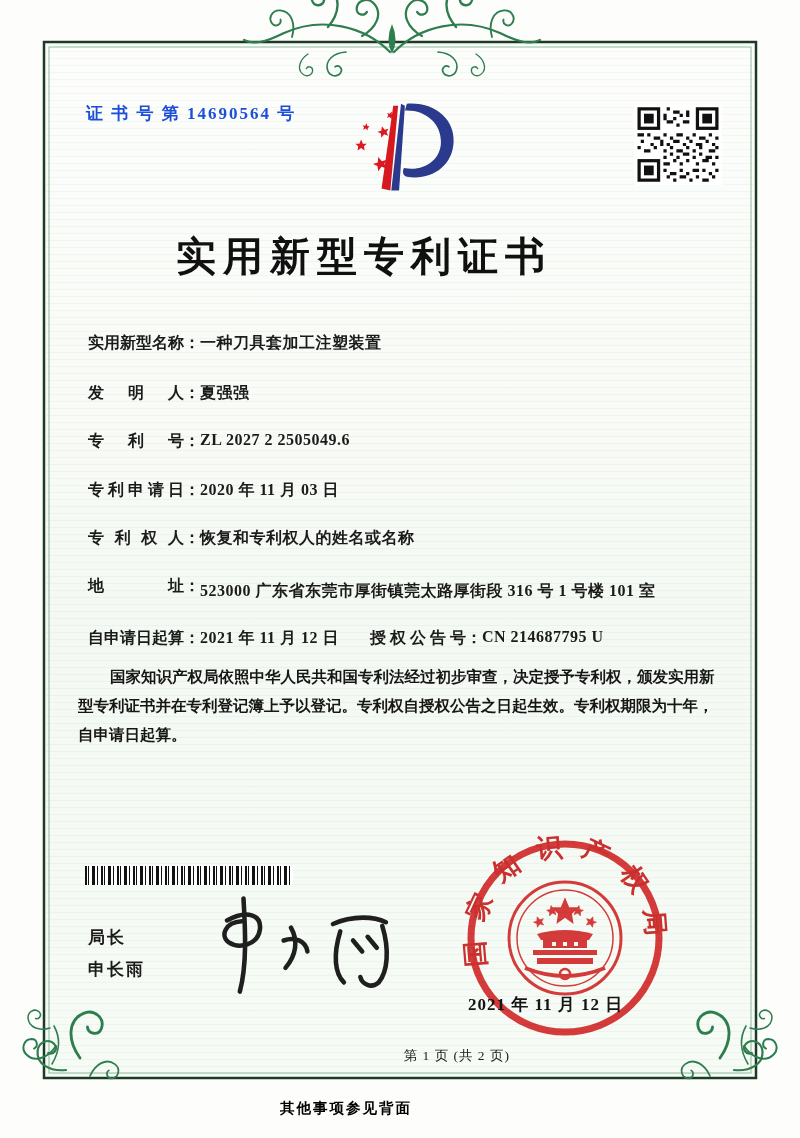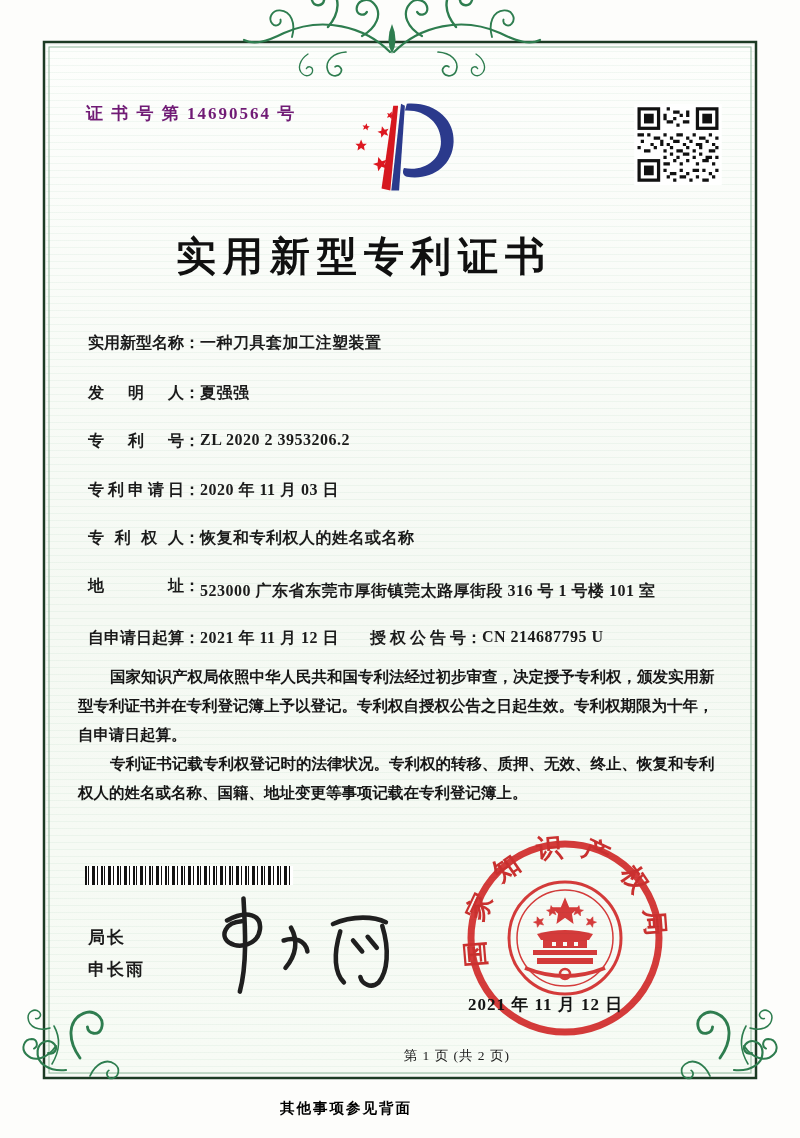--- a/index.html
+++ b/index.html
@@ -11,21 +11,21 @@
   }
   .paper-texture{
     position:absolute;left:46px;top:44px;width:708px;height:1032px;
     background:
       repeating-linear-gradient(180deg, rgba(140,190,160,0.10) 0 1px, rgba(255,255,255,0) 1px 7px),
       linear-gradient(180deg,#fdfefc 0%, #f5f9f3 55%, #f7fbf5 100%);
   }
   .frame-svg{position:absolute;left:0;top:0;}
   .cert-no{
     position:absolute;left:86px;top:102px;
-    font-size:17px;font-weight:700;letter-spacing:2px;color:#701a75;
+    font-size:17px;font-weight:700;letter-spacing:2px;color:#1d4ed8;
   }
   .logo{position:absolute;left:328px;top:94px;}
   .qr{position:absolute;left:634px;top:104px;}
   .title{
     position:absolute;left:46px;top:229px;width:636px;text-align:center;
     font-size:40px;font-weight:700;letter-spacing:7px;color:#101010;
   }
   .fields{position:absolute;left:88px;top:0;width:640px;}
   .frow{position:absolute;font-size:16px;font-weight:700;white-space:nowrap;}
   .flabel{
@@ -154,21 +154,21 @@
   <div class="title">实用新型专利证书</div>
 
   <div class="fields">
     <div class="frow" style="top:333px">
       <span class="flabel">实用新型名称</span><span class="fcolon">：</span><span class="fvalue">一种刀具套加工注塑装置</span>
     </div>
     <div class="frow" style="top:383px">
       <span class="flabel">发明人</span><span class="fcolon">：</span><span class="fvalue">夏强强</span>
     </div>
     <div class="frow" style="top:431px">
-      <span class="flabel">专利号</span><span class="fcolon">：</span><span class="fvalue">ZL 2020 2 3953206.2</span>
+      <span class="flabel">专利号</span><span class="fcolon">：</span><span class="fvalue">ZL 2027 2 2505049.6</span>
     </div>
     <div class="frow" style="top:480px">
       <span class="flabel">专利申请日</span><span class="fcolon">：</span><span class="fvalue">2020 年 11 月 03 日</span>
     </div>
     <div class="frow" style="top:528px">
       <span class="flabel">专利权人</span><span class="fcolon">：</span><span class="fvalue">恢复和专利权人的姓名或名称</span>
     </div>
     <div class="frow wrap" style="top:576px">
       <span class="flabel">地址</span><span class="fcolon">：</span><span class="fvalue">523000 广东省东莞市厚街镇莞太路厚街段 316 号 1 号楼 101 室</span>
     </div>
@@ -177,21 +177,20 @@
         <span class="flabel">自申请日起算</span><span class="fcolon">：</span><span class="fvalue">2021 年 11 月 12 日</span>
       </span>
       <span class="pair2">
         <span class="flabel">授权公告号</span><span class="fcolon">：</span><span class="fvalue">CN 214687795 U</span>
       </span>
     </div>
   </div>
 
   <div class="paragraphs">
     <p>国家知识产权局依照中华人民共和国专利法经过初步审查，决定授予专利权，颁发实用新型专利证书并在专利登记簿上予以登记。专利权自授权公告之日起生效。专利权期限为十年，自申请日起算。</p>
-    <p>专利证书记载专利权登记时的法律状况。专利权的转移、质押、无效、终止、恢复和专利权人的姓名或名称、国籍、地址变更等事项记载在专利登记簿上。</p>
   </div>
 
   <div class="barcode"></div>
 
   <div class="signer-title">局长</div>
   <div class="signer-name">申长雨</div>
 
   <svg class="signature" width="210" height="105" viewBox="0 0 230 115">
     <g stroke="#1f1f1f" stroke-width="5" fill="none" stroke-linecap="round" stroke-linejoin="round">
       <path d="M34,30 C 56,18 72,24 70,40 C 68,56 48,62 36,54 C 26,47 32,32 50,31"></path>

